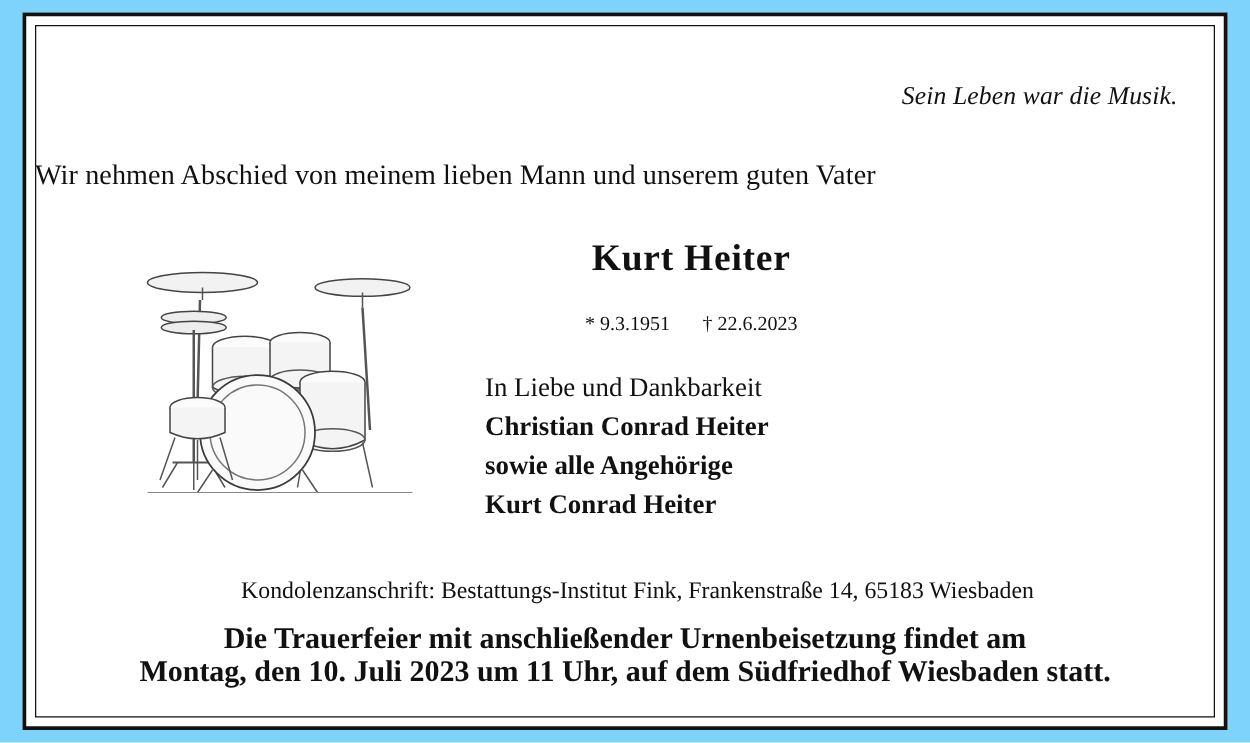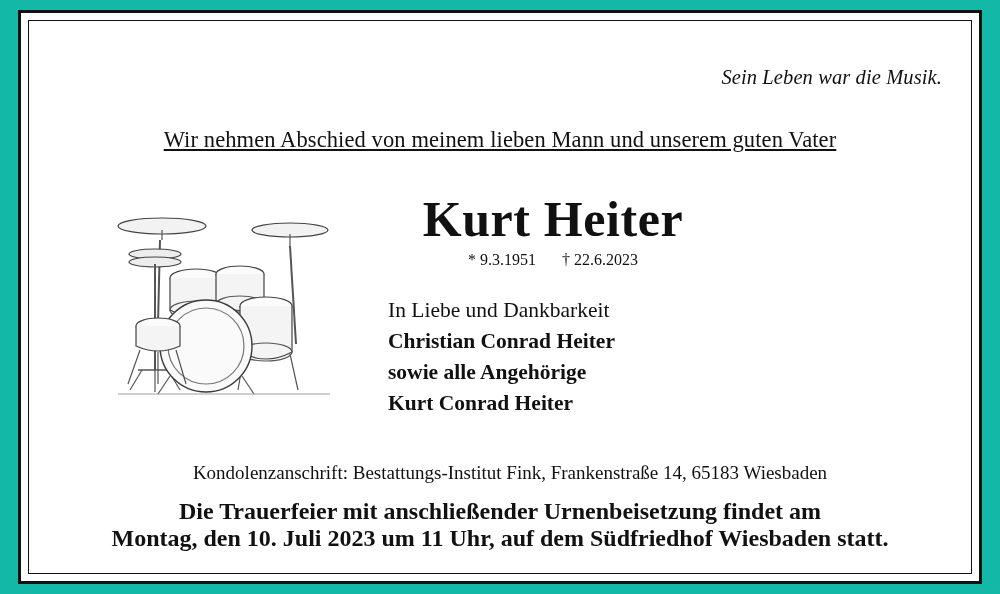--- a/index.html
+++ b/index.html
@@ -11,21 +11,21 @@
     width: 1000px;
     height: 594px;
     font-family: "Liberation Serif", serif;
     color: #111111;
     overflow: hidden;
   }
   .notice-page {
     position: relative;
     width: 1000px;
     height: 594px;
-    background: #14b8a6;
+    background: #7dd3fc;
     box-sizing: border-box;
   }
   .outer-frame {
     position: absolute;
     left: 18px;
     top: 10px;
     width: 964px;
     height: 574px;
     border: 3px solid #111111;
     box-sizing: border-box;
@@ -56,39 +56,37 @@
     font-style: italic;
     font-size: 20.5px;
     letter-spacing: 0.1px;
     white-space: nowrap;
   }
   .intro {
     position: absolute;
     left: 0;
     right: 0;
     top: 107px;
-    text-align: center;
     font-size: 22.5px;
     letter-spacing: 0.1px;
-    text-decoration: underline;
   }
   .drumset {
     position: absolute;
     left: 72px;
     top: 174px;
     width: 250px;
     height: 220px;
   }
   .deceased-name {
     position: absolute;
     left: 300px;
     width: 450px;
     top: 170px;
     text-align: center;
-    font-size: 50px;
+    font-size: 30px;
     font-weight: bold;
     letter-spacing: 0.6px;
   }
   .dates {
     position: absolute;
     left: 300px;
     width: 450px;
     top: 231px;
     text-align: center;
     font-size: 16px;

